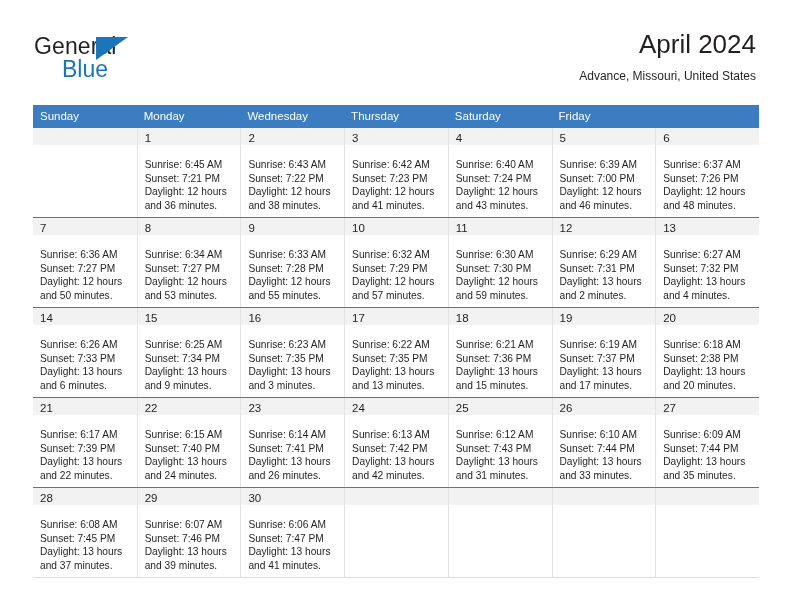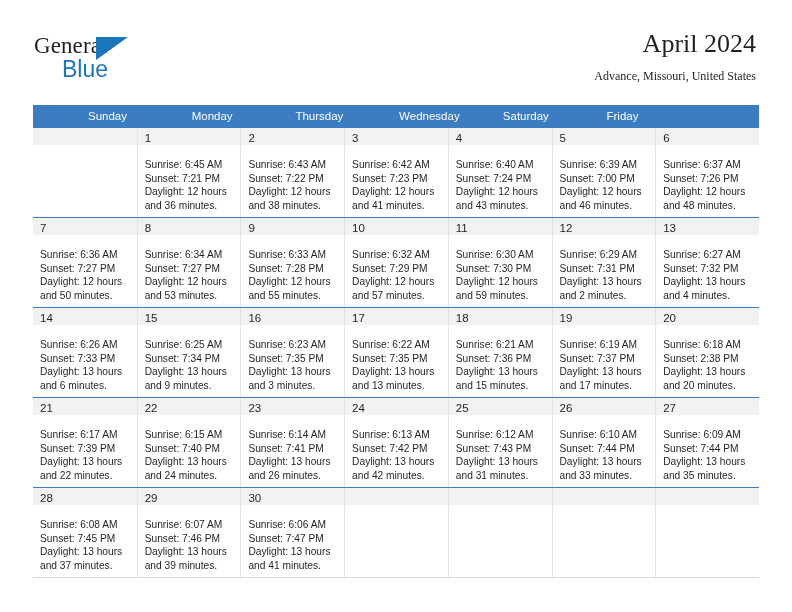--- a/index.html
+++ b/index.html
@@ -36,21 +36,21 @@
     width: 190px;
     height: 48px;
   }
   .logo-general {
     position: absolute;
     left: 0;
     top: 0;
     font-size: 23px;
     letter-spacing: 0.1px;
     color: #231f20;
-    font-family: Liberation Serif, serif;
+    font-family: Liberation Sans, sans-serif;
     line-height: 26px;
   }
   .logo-triangle {
     position: absolute;
     left: 62px;
     top: 4px;
     width: 0;
     height: 0;
     border-left: 32px solid #1b75bb;
     border-bottom: 23px solid transparent;
@@ -62,21 +62,20 @@
     font-size: 23px;
     color: #1b75bb;
     line-height: 26px;
   }
 
   .title-block {
     position: absolute;
     right: 36px;
     top: 28px;
     text-align: right;
-    font-family: Liberation Serif, serif;
   }
   .cal-title {
     font-size: 26px;
     color: #231f20;
     line-height: 32px;
     white-space: nowrap;
   }
   .cal-subtitle {
     margin-top: 7px;
     font-size: 12px;
@@ -88,21 +87,20 @@
   
   .calendar {
     position: absolute;
     left: 33px;
     top: 105px;
     width: 726px;
   }
   .dow-row {
     display: flex;
     background: #3b7dc0;
-    padding-left: 48px;
   }
   .dow-cell {
     width: 103.714px;
     box-sizing: border-box;
     color: #ffffff;
     font-size: 11.5px;
     line-height: 14px;
     padding: 4px 0 5px 7px;
     white-space: nowrap;
   }
@@ -171,22 +169,22 @@
       <div class="cal-title">April 2024</div>
       <div class="cal-subtitle">Advance, Missouri, United States</div>
     </div>
 
   </div>
 
   <div class="calendar">
     <div class="dow-row" id="dow-row">
         <div class="dow-cell">Sunday</div>
         <div class="dow-cell">Monday</div>
+        <div class="dow-cell">Wednesday</div>
         <div class="dow-cell">Thursday</div>
-        <div class="dow-cell">Wednesday</div>
         <div class="dow-cell">Saturday</div>
         <div class="dow-cell">Friday</div>
       </div>
     <div id="weeks-container">
         <div class="week-row first">
           <div class="day-cell col0">
             <div class="daynum-band empty"><span class="daynum"></span></div>
             <div class="day-info">
               <div></div>
               <div></div>

